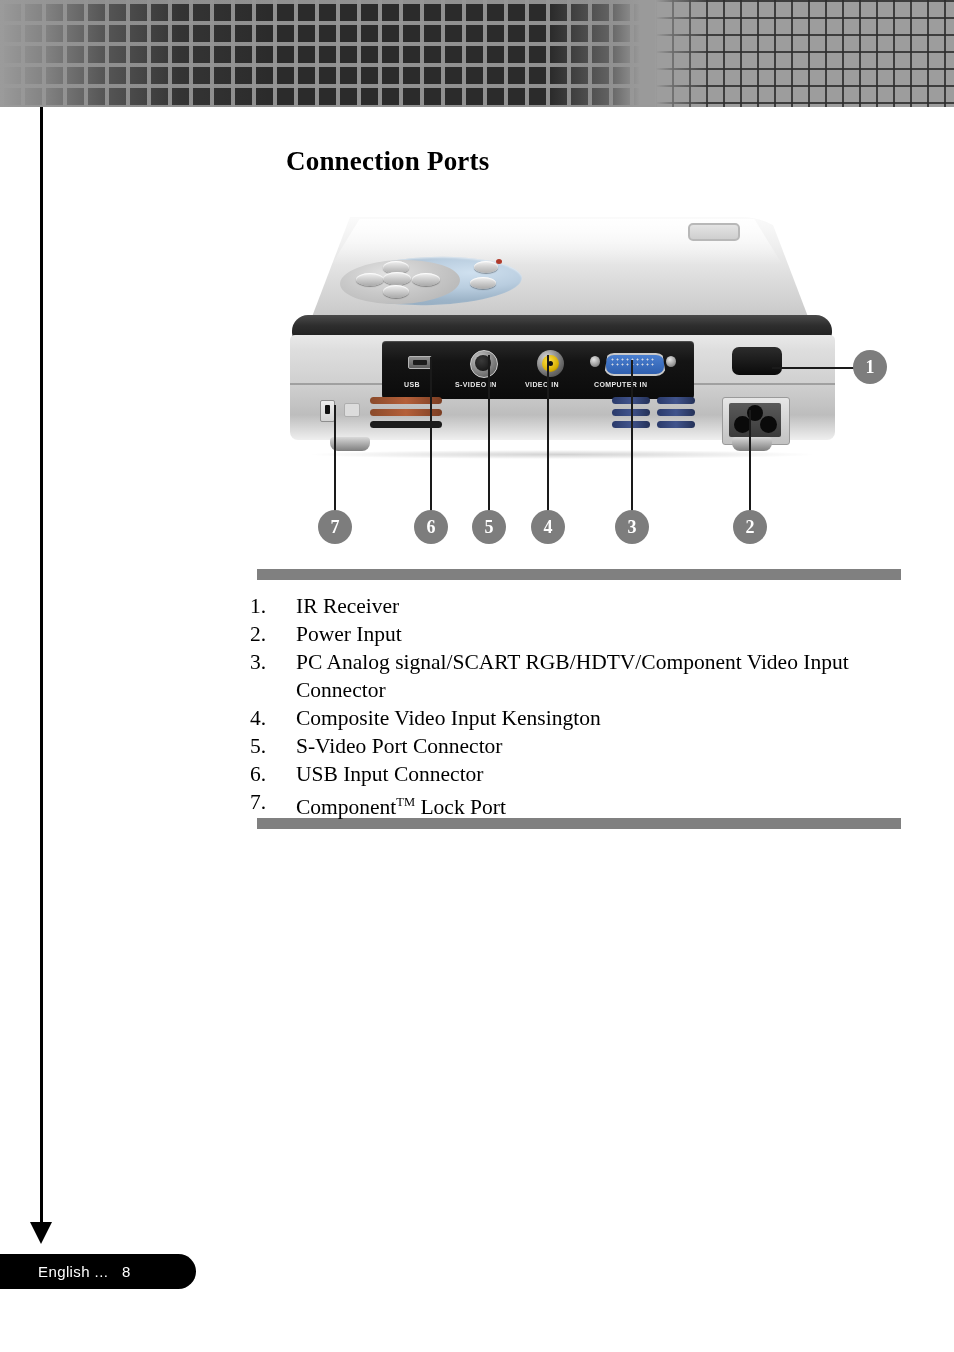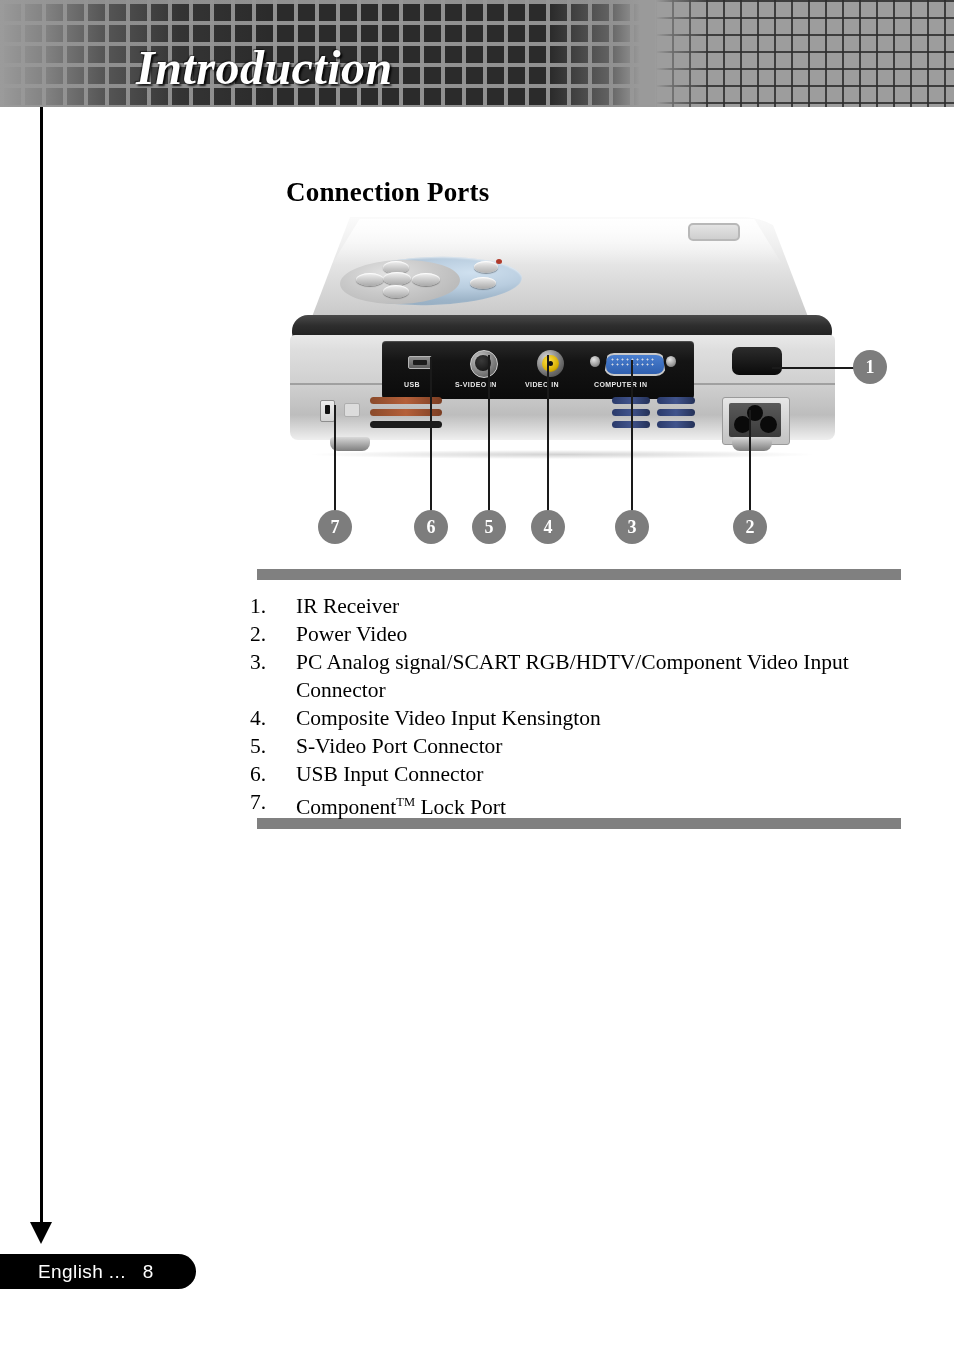--- a/index.html
+++ b/index.html
@@ -105,21 +105,20 @@
   }
 
   
   .page-title {
     position: absolute;
     left: 286px; top: 146px;
     font-size: 27px;
     font-weight: bold;
     letter-spacing: .2px;
     white-space: nowrap;
-    margin-top: 31px;
   }
 
   
   .figure {
     position: absolute;
     left: 260px; top: 205px;
     width: 690px; height: 340px;
   }
 
   
@@ -421,35 +420,34 @@
     left: 0; top: 1254px;
     width: 196px; height: 35px;
     background: #000000;
     border-radius: 0 18px 18px 0;
   }
   .footer-text {
     position: absolute;
     left: 38px; top: 1258px;
     color: #ffffff;
     font-family: "Liberation Sans", "DejaVu Sans", sans-serif;
-    font-size: 19px;
+    font-size: 15px;
     line-height: 27px;
     letter-spacing: .4px;
     white-space: pre;
   }
 </style>
 </head>
 <body>
 
 <div class="header">
   <div class="hdr-squares"></div>
   <div class="hdr-squares-fade"></div>
   <div class="hdr-mesh"></div>
   <div class="hdr-mesh-fade"></div>
-  <div class="hdr-title">Introduction</div>
 </div>
 
 <div class="side-rule"></div>
 <div class="side-arrow"></div>
 
 <div class="page-title">Connection Ports</div>
 
 <div class="figure">
 
   <div class="proj">
@@ -540,21 +538,21 @@
 <div class="gray-bar top"></div>
 <div class="gray-bar bot"></div>
 
 <div class="list">
   <div class="li">
     <span class="num">1.</span>
     <span class="txt">IR Receiver</span>
   </div>
   <div class="li">
     <span class="num">2.</span>
-    <span class="txt">Power  Video</span>
+    <span class="txt">Power  Input</span>
   </div>
   <div class="li">
     <span class="num">3.</span>
     <span class="txt">PC Analog signal/SCART RGB/HDTV/Component Video Input Connector</span>
   </div>
   <div class="li">
     <span class="num">4.</span>
     <span class="txt">Composite Video Input Kensington</span>
   </div>
   <div class="li">

